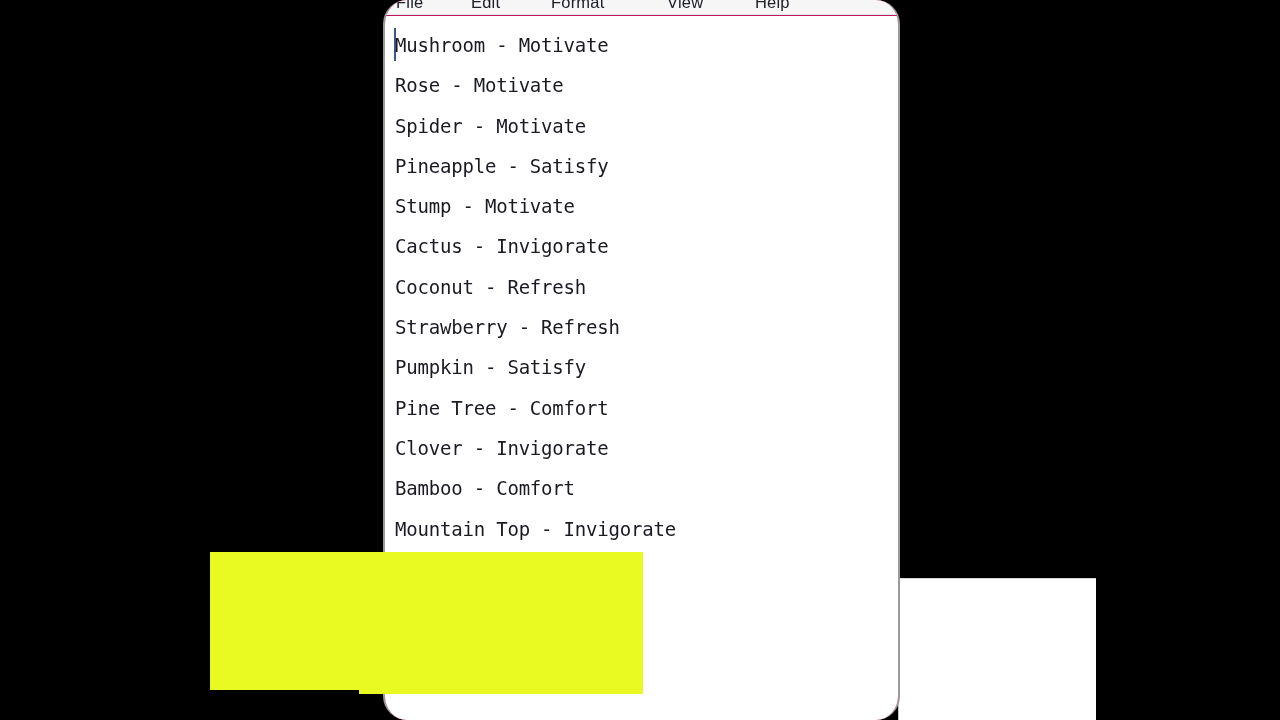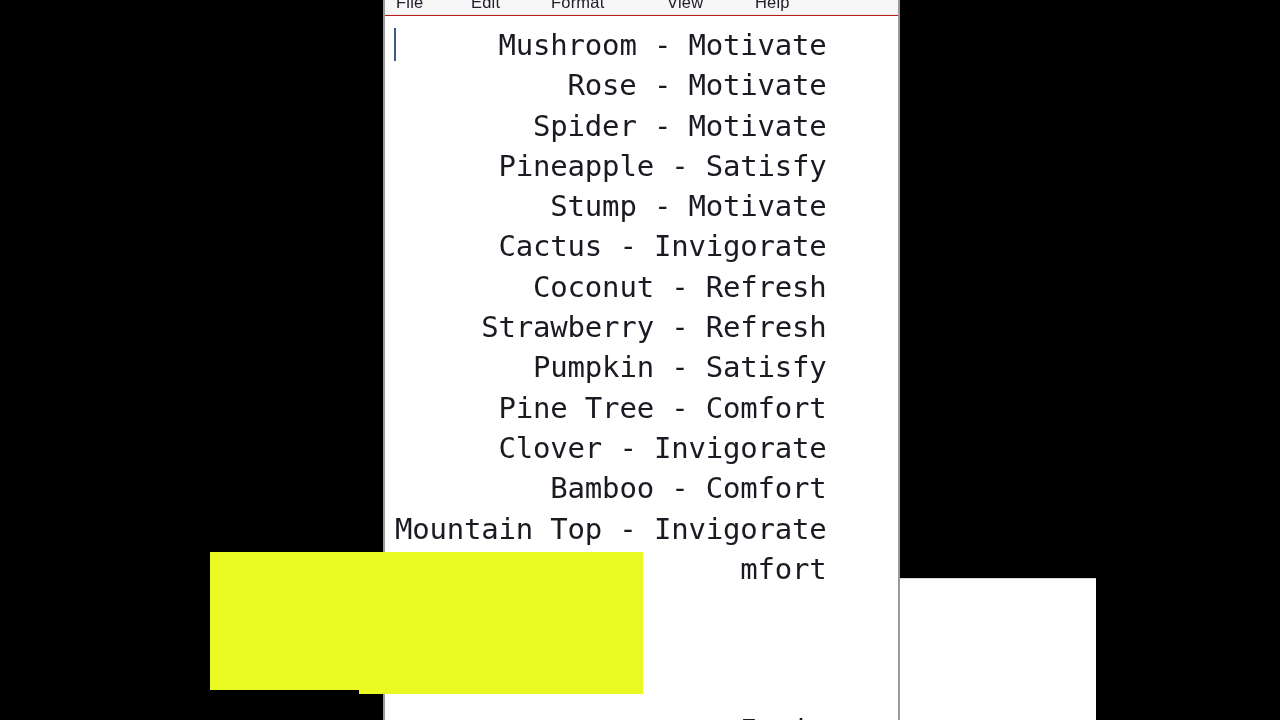--- a/index.html
+++ b/index.html
@@ -32,25 +32,26 @@
     box-sizing: border-box;
   }
 
   
   #notepad-window {
     position: absolute;
     left: 383px;
     top: 0px;
     width: 517px;
     height: 720px;
-    background: #b91c1c;
+    background: #be185d;
     border-left: 2px solid #9a9a9a;
     border-right: 2px solid #9a9a9a;
     box-sizing: border-box;
     overflow: hidden;
+    border-radius: 24px;
   }
 
   
   #menu-bar {
     position: absolute;
     left: 0;
     top: -11px;
     width: 100%;
     height: 26px;
     background: #f6f6f6;
@@ -100,26 +101,25 @@
     left: 10px;
     top: 9px;
     margin: 0;
     padding: 0;
     list-style: none;
     white-space: pre;
   }
 
   #text-lines li {
     font-family: "DejaVu Sans Mono", "Liberation Mono", monospace;
-    font-size: 29px;
+    font-size: 19px;
     line-height: 40.3px;
     color: #1a1a22;
     white-space: pre;
     letter-spacing: -0.2px;
-    text-align: right;
   }
 
   
   #yellow-overlay {
     position: absolute;
     left: 210px;
     top: 552px;
     width: 433px;
     height: 138px;
     background: #e8fa22;

